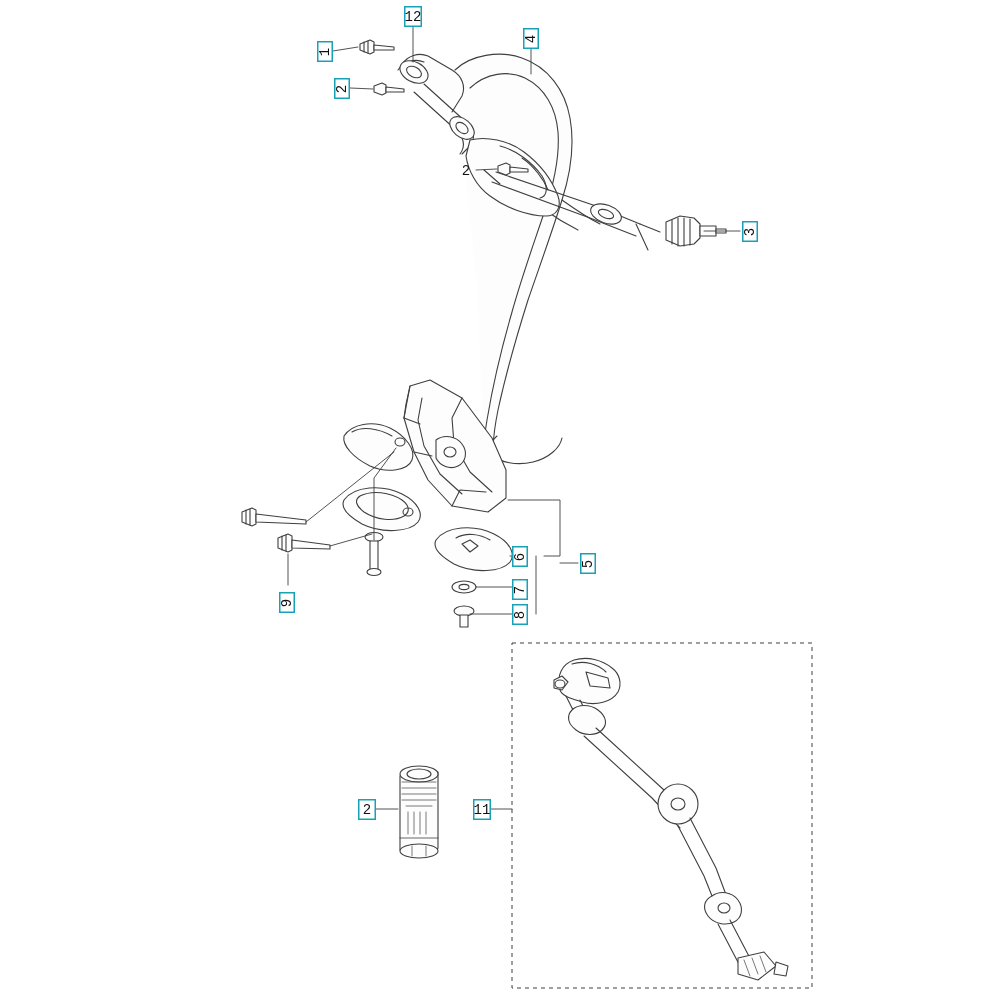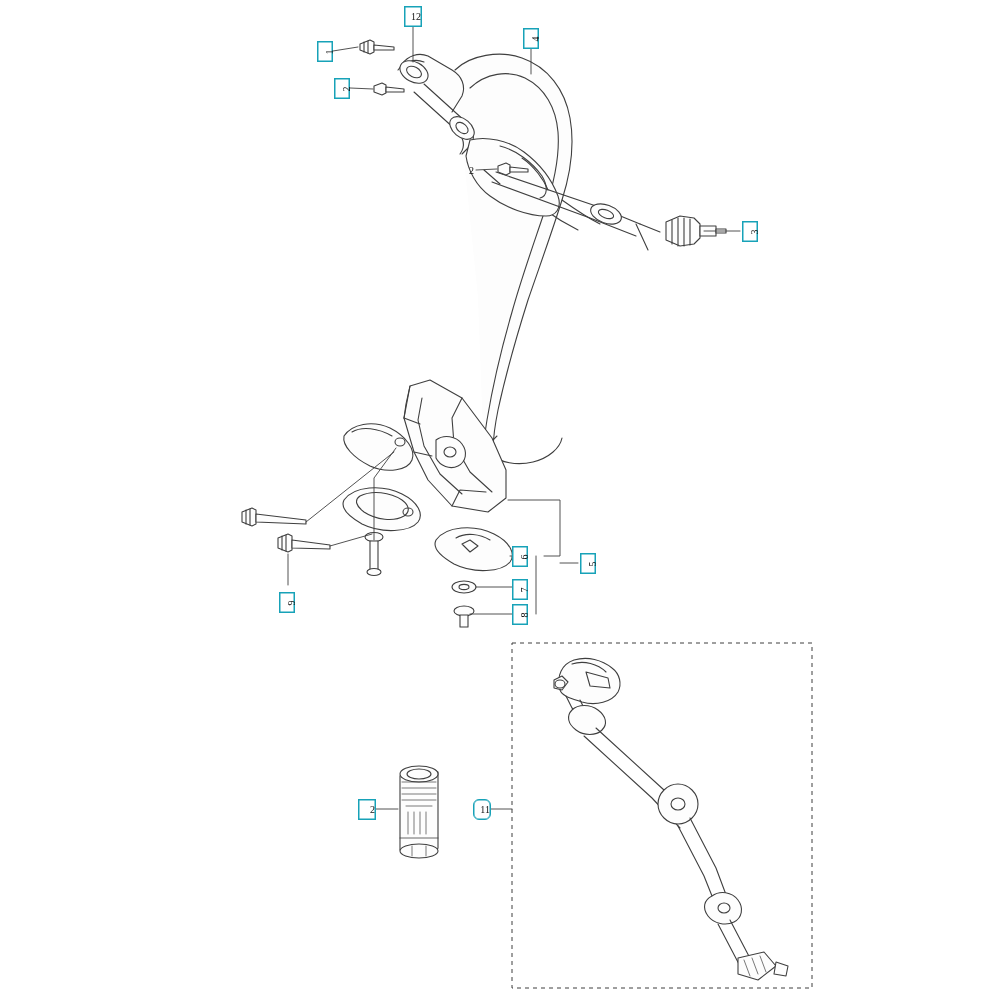--- a/index.html
+++ b/index.html
@@ -23,26 +23,26 @@
     top: 0;
     width: 1000px;
     height: 1000px;
   }
   .callout {
     position: absolute;
     box-sizing: border-box;
     border: 1px solid #2a3f5f;
     background: #ffffff;
     color: #111111;
-    font-size: 10px;
+    font-size: 14px;
     line-height: 1;
     display: flex;
     align-items: center;
-    justify-content: flex-end;
-    font-family: Liberation Serif, serif;
+    justify-content: center;
+    font-family: Liberation Mono, monospace;
   }
   .callout.vert span {
     display: block;
     transform: rotate(-90deg);
     transform-origin: center center;
     white-space: nowrap;
   }
   .callout.plain {
     border: none;
     background: transparent;
@@ -295,17 +295,17 @@
   </div>
 
   <div class="callout teal vert" style="left:580px; top:553px; width:16px; height:21px;">
     <span>5</span>
   </div>
 
   <div class="callout teal" style="left:358px; top:799px; width:18px; height:21px;">
     <span>2</span>
   </div>
 
-  <div class="callout teal" style="left:473px; top:799px; width:18px; height:21px;border-radius:6px;">
+  <div class="callout teal" style="left:473px; top:799px; width:18px; height:21px;">
     <span>11</span>
   </div>
 
 </div>
 
 </body></html>

